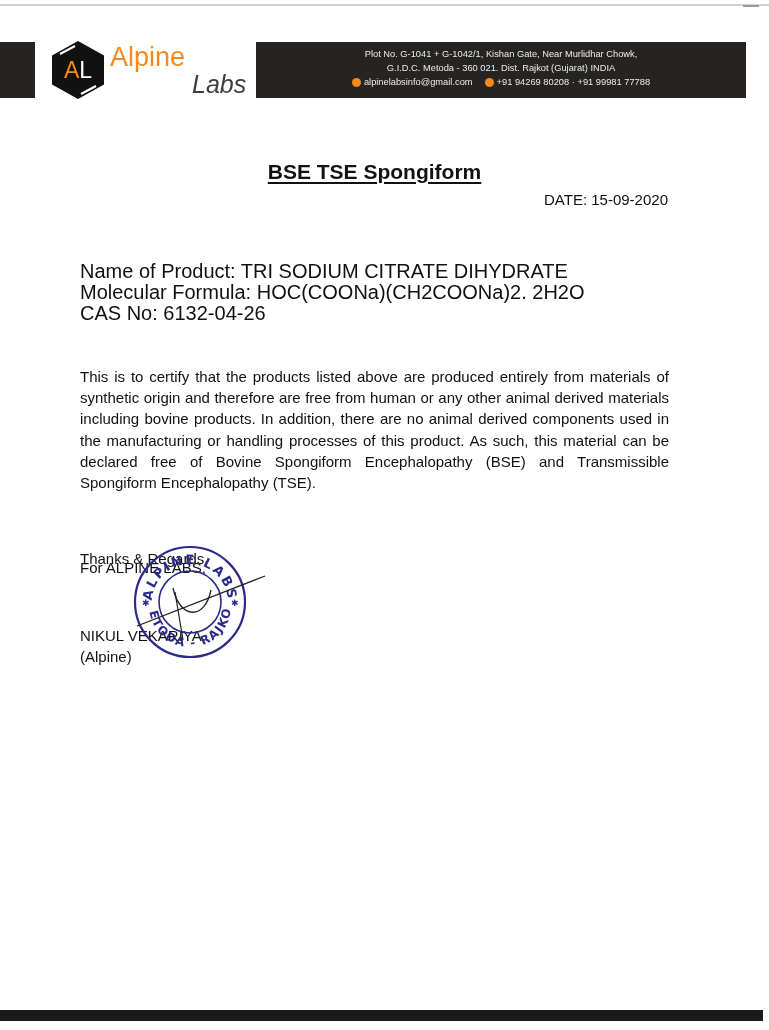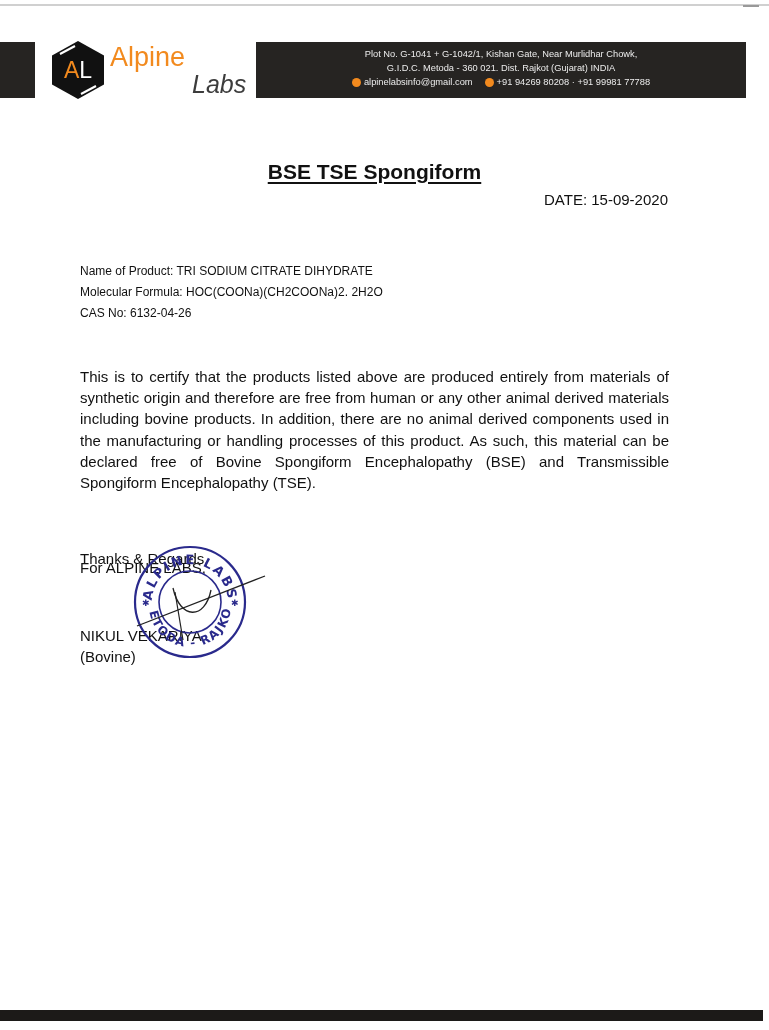--- a/index.html
+++ b/index.html
@@ -24,21 +24,21 @@
       color: #ececec; font-size: 9.3px; text-align: center; box-sizing: border-box; padding-top: 5px; line-height: 14px;
     }
     .contact-row { display: flex; justify-content: center; align-items: center; gap: 12px; }
     .contact-item { display: inline-flex; align-items: center; gap: 3px; }
     .dot-icon { width: 9px; height: 9px; border-radius: 50%; background: #f28a1e; display: inline-block; }
     .title {
       position: absolute; left: 0; width: 749px; top: 160px; text-align: center; font-weight: bold; font-size: 21px;
       text-decoration: underline; text-underline-offset: 3px; color: #111;
     }
     .date { position: absolute; right: 101px; top: 191px; font-size: 15px; color: #111; }
-    .product-block { position: absolute; left: 80px; top: 261px; font-size: 12px; line-height: 21px; color: #111; }
+    .product-block { position: absolute; left: 80px; top: 261px; font-size: 20px; line-height: 21px; color: #111; }
     .body-para {
       position: absolute; left: 80px; top: 366px; width: 589px; font-size: 15px; line-height: 21.2px;
       text-align: justify; color: #111;
     }
     .thanks { position: absolute; left: 80px; top: 516px; font-size: 15px; color: #111; margin-top: 34px; }
     .for-company { position: absolute; left: 80px; top: 559px; font-size: 15px; color: #111; }
     .signatory { position: absolute; left: 80px; top: 625px; font-size: 15px; line-height: 21px; color: #111; }
     .stamp { position: absolute; left: 125px; top: 540px; width: 150px; height: 120px; }
     .bottom-bar { position: absolute; left: 0; top: 1010px; width: 763px; height: 11px; background: #1c1a18; }
   </style>
@@ -92,21 +92,21 @@
   <div>CAS No: 6132-04-26</div>
 </div>
 
 <div class="body-para">This is to certify that the products listed above are produced entirely from materials of synthetic origin and therefore are free from human or any other animal derived materials including bovine products. In addition, there are no animal derived components used in the manufacturing or handling processes of this product. As such, this material can be declared free of Bovine Spongiform Encephalopathy (BSE) and Transmissible Spongiform Encephalopathy (TSE).</div>
 
 <div class="thanks">Thanks &amp; Regards,</div>
 <div class="for-company">For ALPINE LABS,</div>
 
 <div class="signatory">
   <div>NIKUL VEKARIYA</div>
-  <div>(Bovine)</div>
+  <div>(Alpine)</div>
 </div>
 
 <div class="stamp">
   <svg width="150" height="120" viewBox="0 0 150 120">
     <defs>
       <path id="stampTop" d="M 27,62 A 38,38 0 0 1 103,62"></path>
       <path id="stampBot" d="M 24,66 A 41,41 0 0 0 106,66"></path>
     </defs>
     <circle cx="65" cy="62" r="55" fill="none" stroke="#2a2a8c" stroke-width="2.2"></circle>
     <circle cx="65" cy="62" r="31" fill="none" stroke="#2a2a8c" stroke-width="1.6"></circle>

